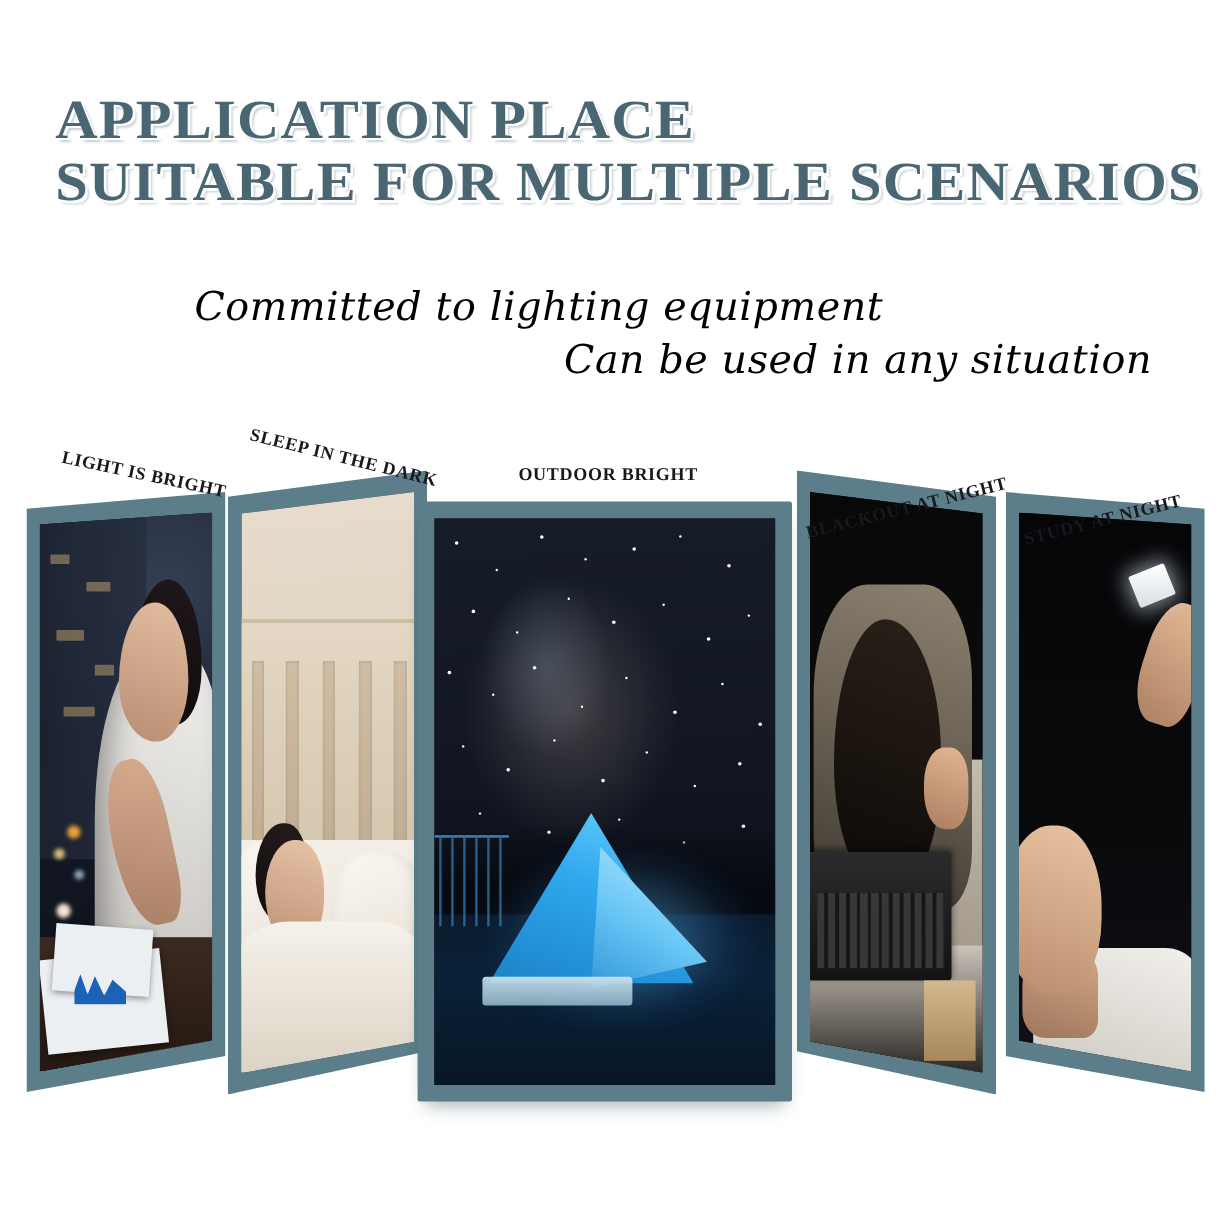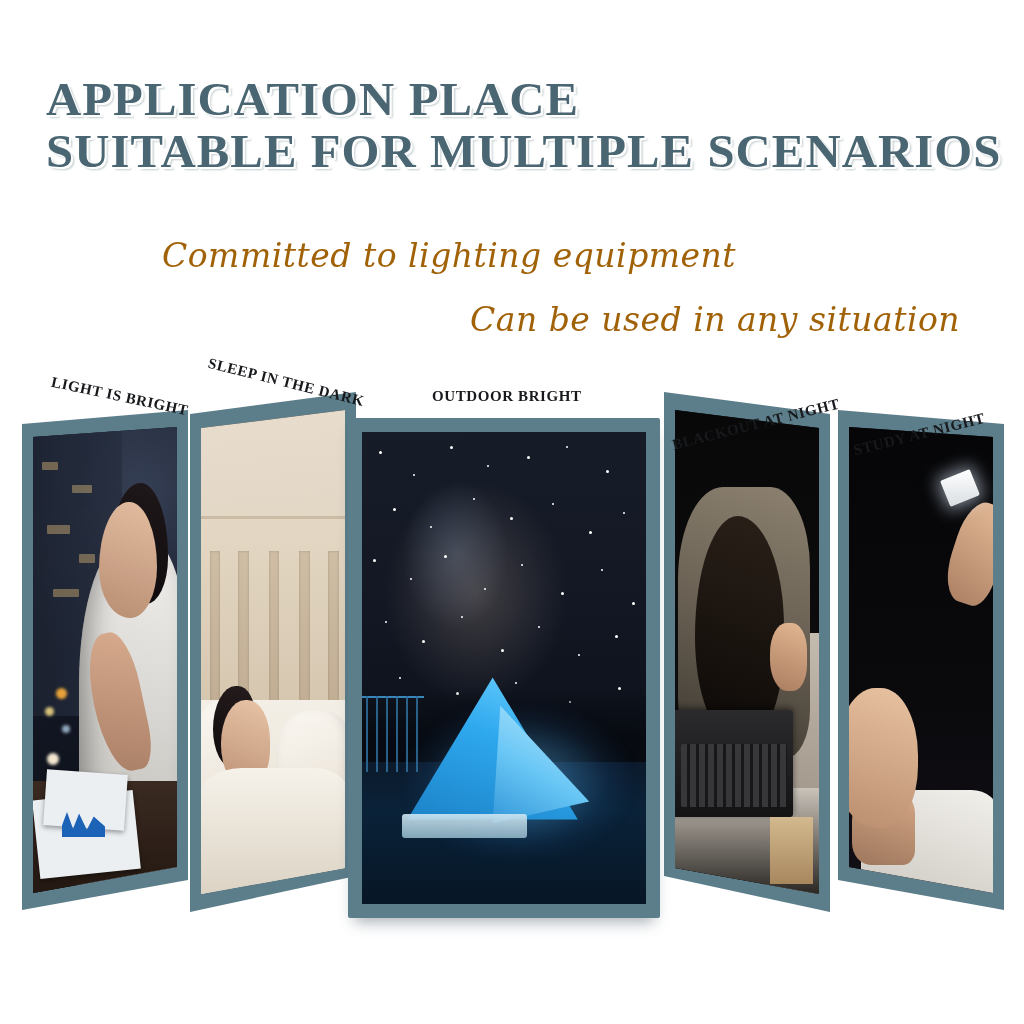--- a/index.html
+++ b/index.html
@@ -15,27 +15,27 @@
     font-family:"Liberation Serif", serif;
     font-weight:700;color:#4a6672;
     letter-spacing:1px;line-height:52px;
     text-shadow:2px 2px 0 #ffffff, 3px 3px 2px rgba(150,165,172,.55);
     white-space:nowrap;
   }
   .hl-line{display:block;font-size:46px;transform:scaleX(1.06);transform-origin:left center;}
   .hl-line.l2{font-size:46px;}
 
   .script{
-    position:absolute;color:#a16207;
+    position:absolute;color:#000000;
     font-family:"DejaVu Serif", serif;
     font-style:italic;font-weight:400;
     font-size:33px;letter-spacing:.5px;white-space:nowrap;
   }
   .script.s1{left:162px;top:236px;}
-  .script.s2{left:470px;top:280px;margin-top:20px;}
+  .script.s2{left:470px;top:280px;}
 
   
   #fan{position:absolute;left:0;top:366px;width:1024px;height:580px;}
 
   .panel{position:absolute;overflow:visible;}
   .pframe{
     position:absolute;inset:0;background:#5c7d8a;
     box-shadow:0 10px 14px -6px rgba(60,80,90,.45);
     overflow:hidden;
   }

